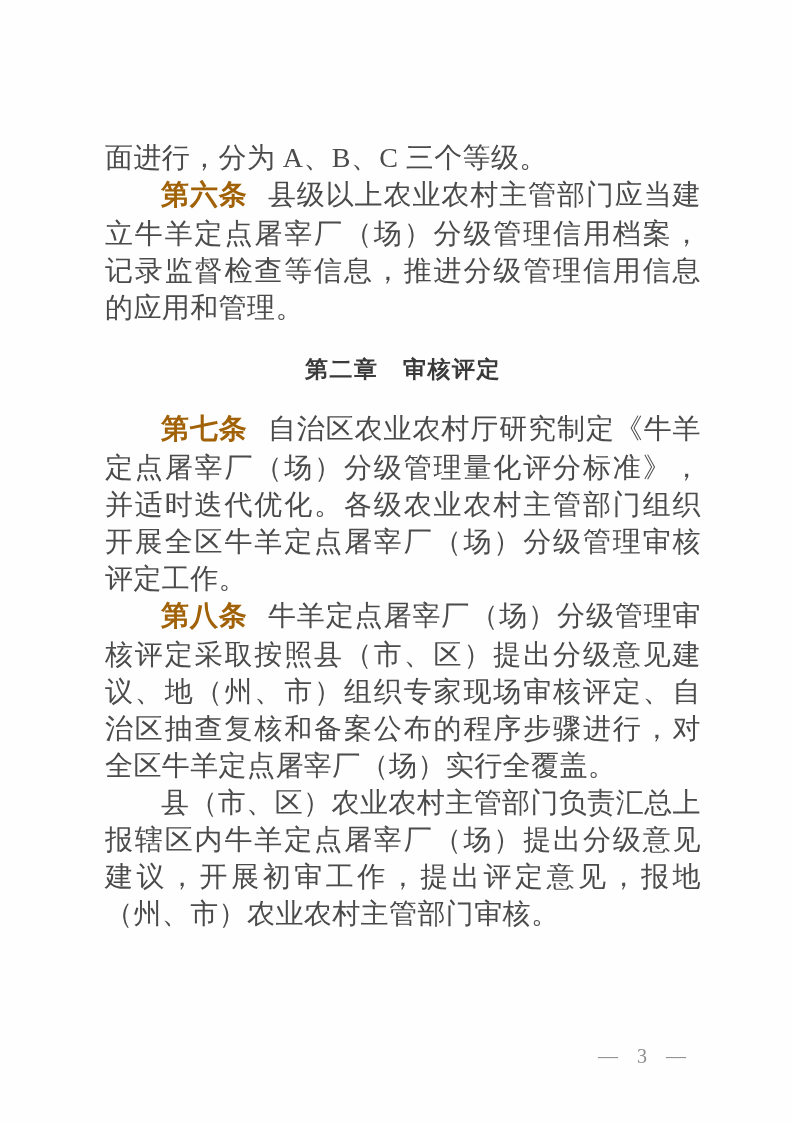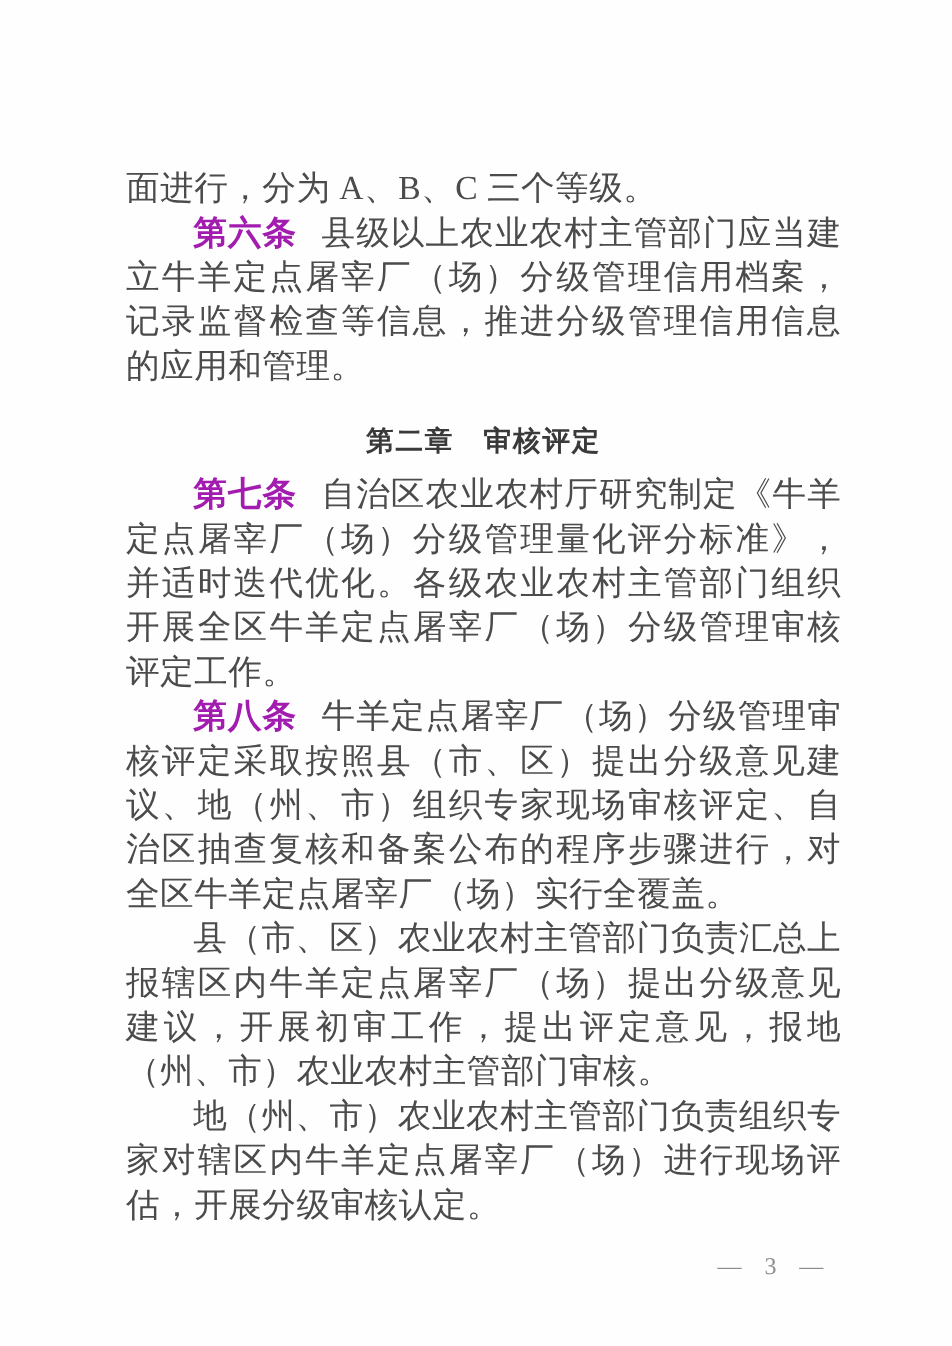--- a/index.html
+++ b/index.html
@@ -31,34 +31,34 @@
   }
   .para.article,
   .para.indent {
     text-indent: 2em;
   }
   .para.continuation {
     text-indent: 0;
   }
   .article-label {
     font-weight: bold;
-    font-family: Liberation Serif, serif;
-    color: #a21caf;
+    font-family: Liberation Mono, monospace;
+    color: #a16207;
     margin-right: 0.72em;
   }
   .para.chapter-heading {
     text-align: center;
     text-indent: 0;
     font-family: "Liberation Sans", "DejaVu Sans", sans-serif;
     font-weight: bold;
     font-size: 23px;
     color: #3a3a3a;
     letter-spacing: 1.5px;
     margin-top: 25px;
-    margin-bottom: 8px;
+    margin-bottom: 22px;
     line-height: 37px;
   }
   .page-number {
     position: absolute;
     top: 1041px;
     right: 100px;
     font-size: 20px;
     line-height: 30px;
     color: #8d8d8d;
     letter-spacing: 7px;
@@ -69,16 +69,15 @@
 <body>
 
 <div class="page">
   <main class="doc-body">
       <p class="para continuation">面进行，分为 A、B、C 三个等级。</p>
       <p class="para article"><span class="article-label">第六条</span>县级以上农业农村主管部门应当建立牛羊定点屠宰厂（场）分级管理信用档案，记录监督检查等信息，推进分级管理信用信息的应用和管理。</p>
       <p class="para chapter-heading">第二章　审核评定</p>
       <p class="para article"><span class="article-label">第七条</span>自治区农业农村厅研究制定《牛羊定点屠宰厂（场）分级管理量化评分标准》，并适时迭代优化。各级农业农村主管部门组织开展全区牛羊定点屠宰厂（场）分级管理审核评定工作。</p>
       <p class="para article"><span class="article-label">第八条</span>牛羊定点屠宰厂（场）分级管理审核评定采取按照县（市、区）提出分级意见建议、地（州、市）组织专家现场审核评定、自治区抽查复核和备案公布的程序步骤进行，对全区牛羊定点屠宰厂（场）实行全覆盖。</p>
       <p class="para indent">县（市、区）农业农村主管部门负责汇总上报辖区内牛羊定点屠宰厂（场）提出分级意见建议，开展初审工作，提出评定意见，报地（州、市）农业农村主管部门审核。</p>
-      <p class="para indent">地（州、市）农业农村主管部门负责组织专家对辖区内牛羊定点屠宰厂（场）进行现场评估，开展分级审核认定。</p>
     </main>
   <div class="page-number">— 3 —</div>
 </div>
 
 </body></html>

